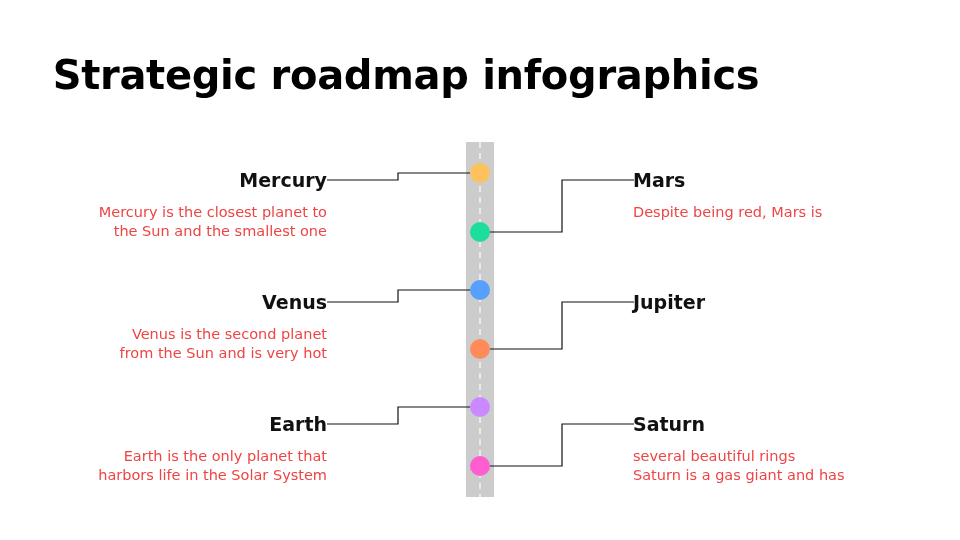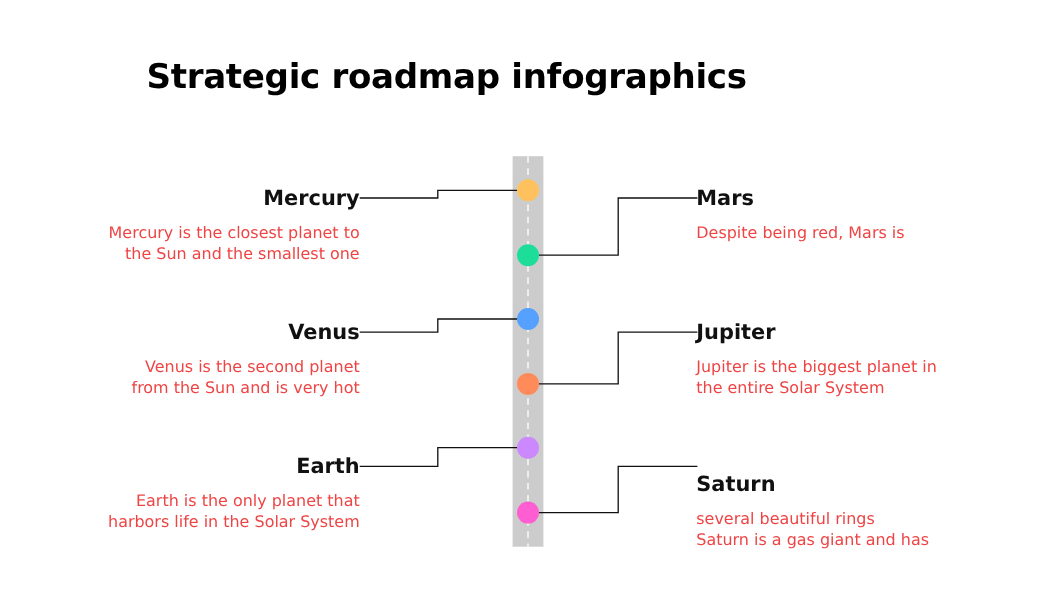--- a/index.html
+++ b/index.html
@@ -1,17 +1,17 @@
 <!DOCTYPE html>
 <html><head>
 <meta charset="utf-8">
 <style>
   html, body { margin:0; padding:0; }
   body { width:960px; height:540px; background:#ffffff; position:relative; overflow:hidden; font-family:"DejaVu Sans", sans-serif; color:#111; }
-  .title { position:absolute; top:52px; left:0; width:812px; text-align:center; font-size:31px; font-weight:bold; letter-spacing:-0.3px; color:#000; }
+  .title { position:absolute; top:52px; left:0; width:812px; text-align:center; font-size:40px; font-weight:bold; letter-spacing:-0.3px; color:#000; }
   .item { position:absolute; width:270px; }
   .item.left { left:57px; text-align:right; }
   .item.right { left:633px; text-align:left; }
   .item .name { font-size:19px; font-weight:bold; color:#111; line-height:24px; margin:0; }
   .item .desc { font-size:14.5px; color:#ef4444; line-height:19px; margin-top:11px; }
   svg.diagram { position:absolute; left:0; top:0; }
 </style>
 </head>
 <body>
 
@@ -60,24 +60,20 @@
 </div>
 
 <div class="item right" style="top:168px;">
   <div class="name">Mars</div>
   <div class="desc">
     <div>Despite being red, Mars is</div>
   </div>
 </div>
 <div class="item right" style="top:290px;">
   <div class="name">Jupiter</div>
-  <div class="desc">
-    <div>Jupiter is the biggest planet in</div>
-    <div>the entire Solar System</div>
-  </div>
 </div>
-<div class="item right" style="top:412px;margin-top:16px;">
+<div class="item right" style="top:412px;">
   <div class="name">Saturn</div>
   <div class="desc">
     <div>several beautiful rings</div>
     <div>Saturn is a gas giant and has</div>
   </div>
 </div>
 
 </body></html>

